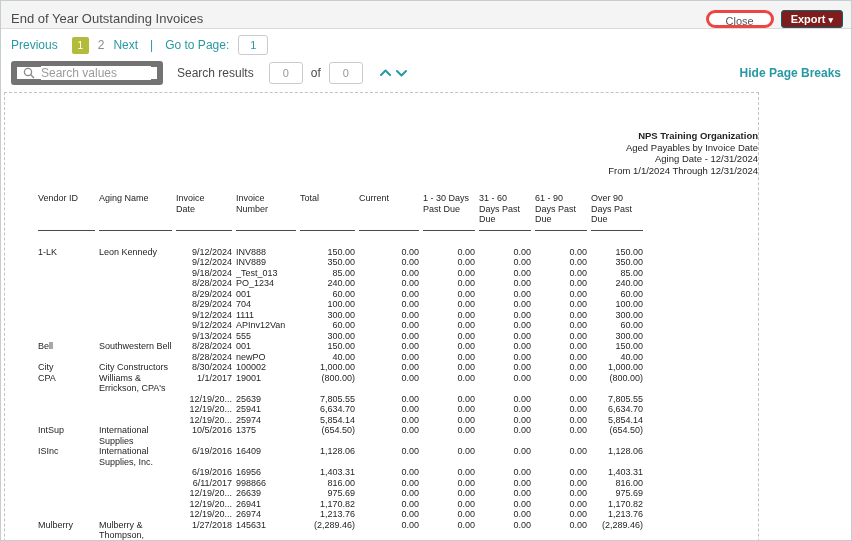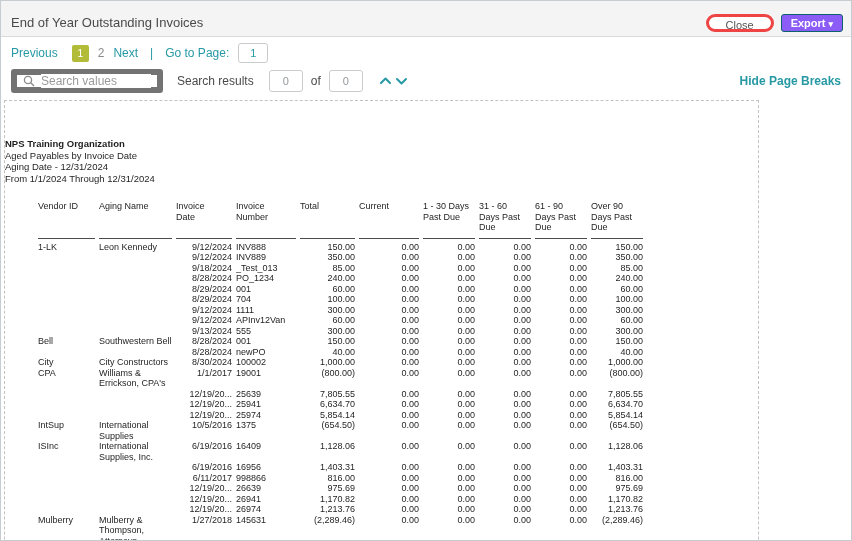--- a/index.html
+++ b/index.html
@@ -6,38 +6,38 @@
   html, body { width: 852px; height: 541px; }
   body {
     font-family: "Liberation Sans", sans-serif;
     border: 1px solid #c7ccd1;
     background: #fff;
     overflow: hidden;
     position: relative;
   }
   
   .titlebar {
-    height: 36px;
+    height: 28px;
     background: #f4f4f4;
     border-bottom: 1px solid #dadada;
     display: flex;
     align-items: center;
     padding: 8px 8px 0 10px;
   }
   .titlebar .title { font-size: 13px; color: #4a4a4a; }
   .titlebar .spacer { flex: 1; }
   .btn-close {
     height: 18px; padding: 0 17px;
     background: #fff; border: 3px solid #ef4444; border-radius: 9px;
     font-family: "Liberation Sans", sans-serif;
     font-size: 11px; color: #555; margin-right: 7px; cursor: pointer; line-height: 16px;
   }
   .btn-export {
     height: 18px; padding: 0 9px;
-    background: #8b5cf6; border: 1px solid #0d616b; border-radius: 3px;
+    background: #7f1d1d; border: 1px solid #0d616b; border-radius: 3px;
     font-family: "Liberation Sans", sans-serif;
     font-size: 11px; color: #fff; font-weight: bold; cursor: pointer; line-height: 16px;
   }
   .btn-export .caret { font-size: 9px; margin-left: 3px; }
   
   .pagination-row {
     height: 28px;
     display: flex; align-items: center;
     padding: 4px 10px 0 10px;
     font-size: 12px;
@@ -99,38 +99,38 @@
     overflow: hidden;
   }
   .page {
     position: absolute; left: 3px; top: 3px;
     width: 755px; height: 580px;
     border: 1px dashed #c2c2c2;
     background: #fff;
   }
   .report-head {
     margin-top: 37px;
-    text-align: left;
+    text-align: right;
     font-size: 9.5px; line-height: 11.5px; color: #1f1f1f;
   }
   .report-head .org { font-weight: bold; }
   table.report {
     margin: 17px 0 0 29px;
     border-collapse: separate; border-spacing: 4px 0;
     table-layout: fixed;
     font-size: 9px; line-height: 10.5px; color: #1f1f1f;
   }
   th {
     font-weight: normal; text-align: left; vertical-align: top;
     border-bottom: 1px solid #4a4a4a;
     padding: 0 0 5px 0;
     white-space: pre-line;
   }
   td { vertical-align: top; padding: 0; white-space: pre-line; overflow: hidden; }
-  tbody tr:first-child td { padding-top: 3px; margin-left: 6px; }
+  tbody tr:first-child td { padding-top: 16px; margin-left: 6px; }
   .col-0 { width: 57px; }
   .col-1 { width: 73px; }
   .col-2 { width: 56px; }
   .col-3 { width: 60px; }
   .col-4 { width: 55px; }
   .col-5 { width: 60px; }
   .col-6 { width: 52px; }
   .col-7 { width: 52px; }
   .col-8 { width: 52px; }
   .col-9 { width: 52px; }

